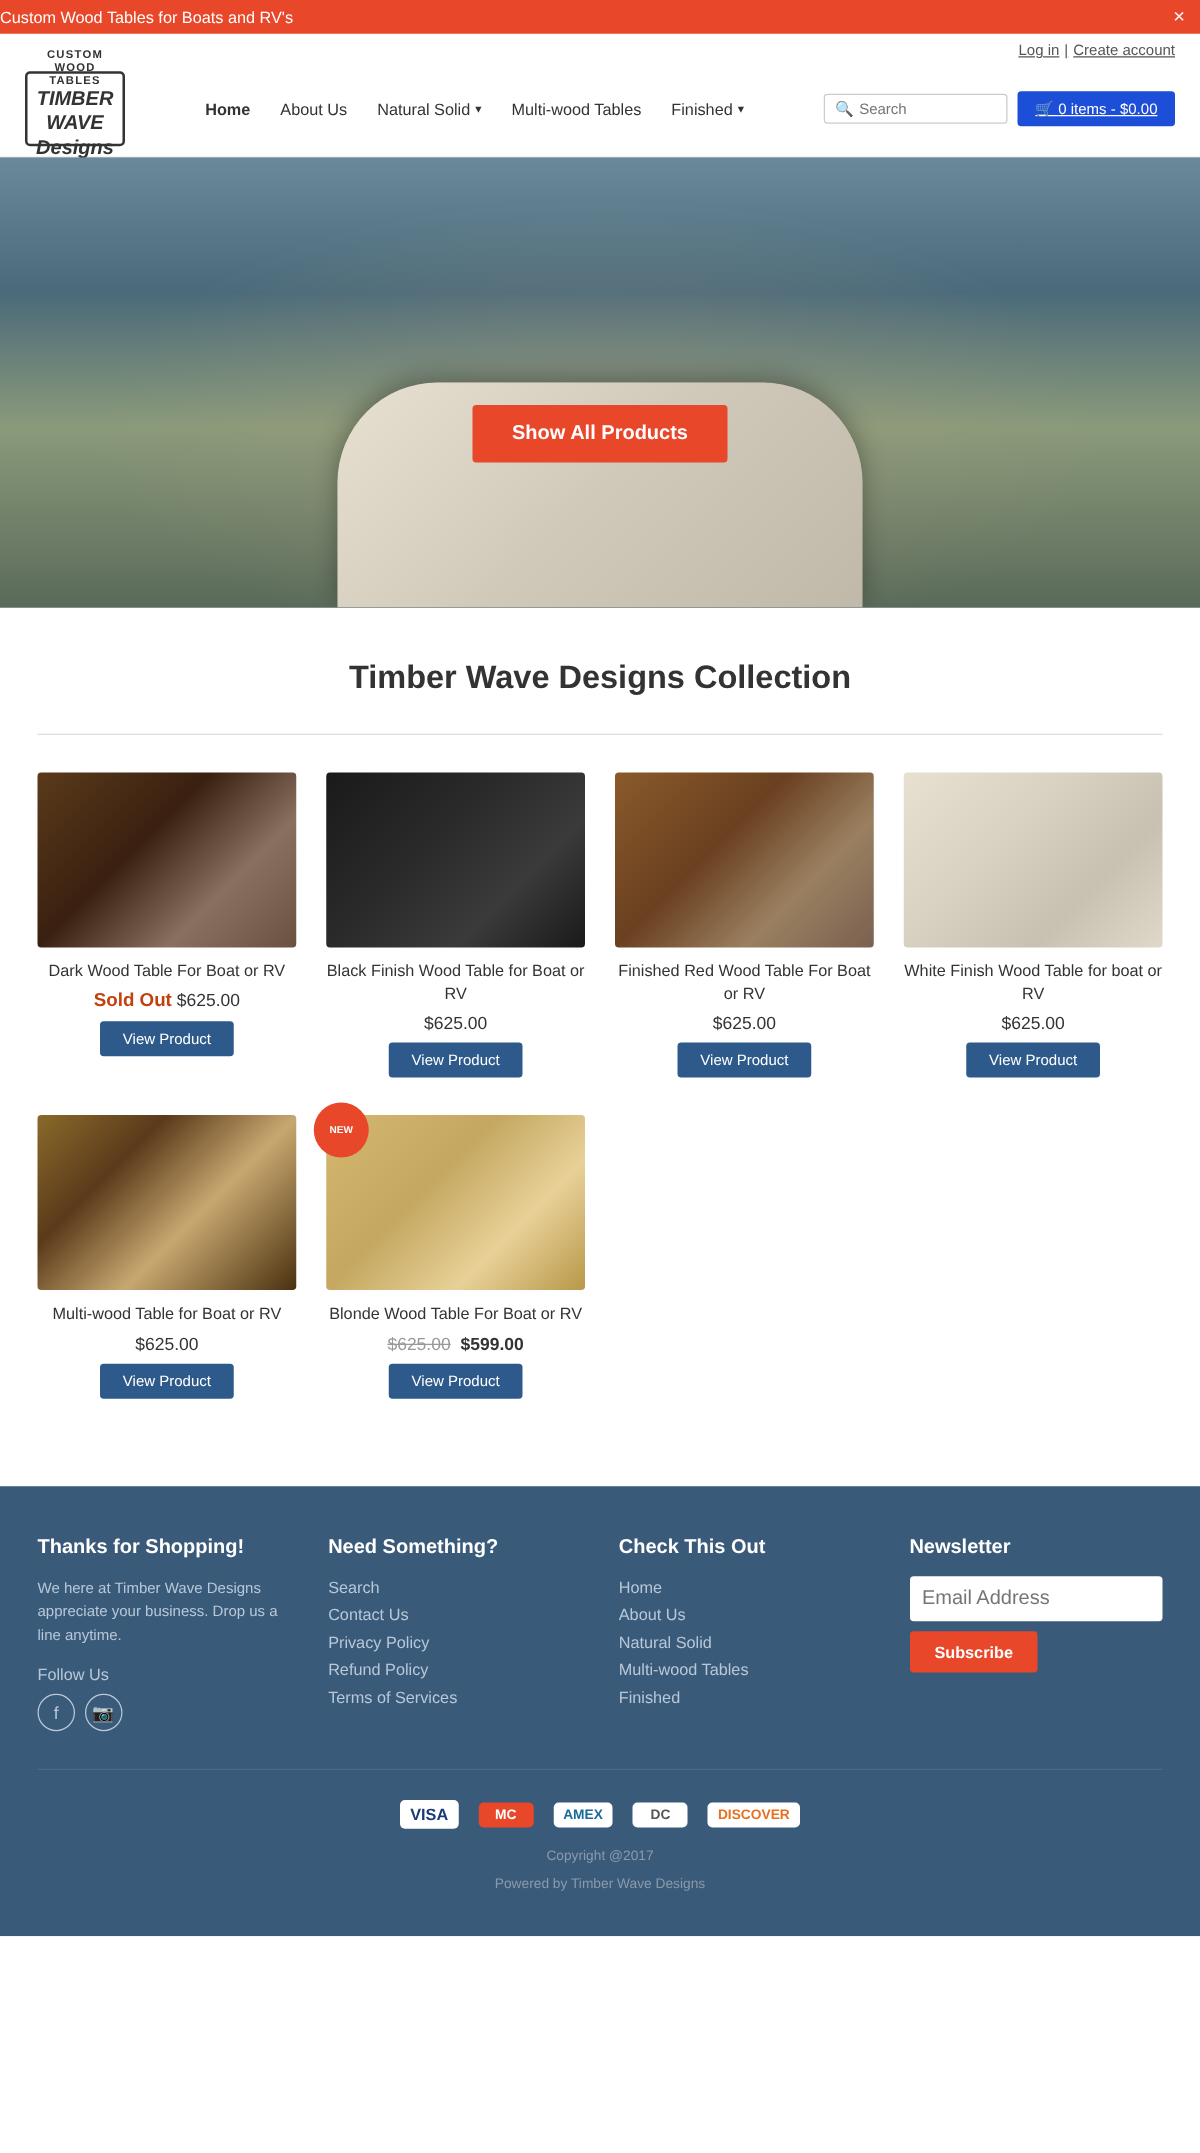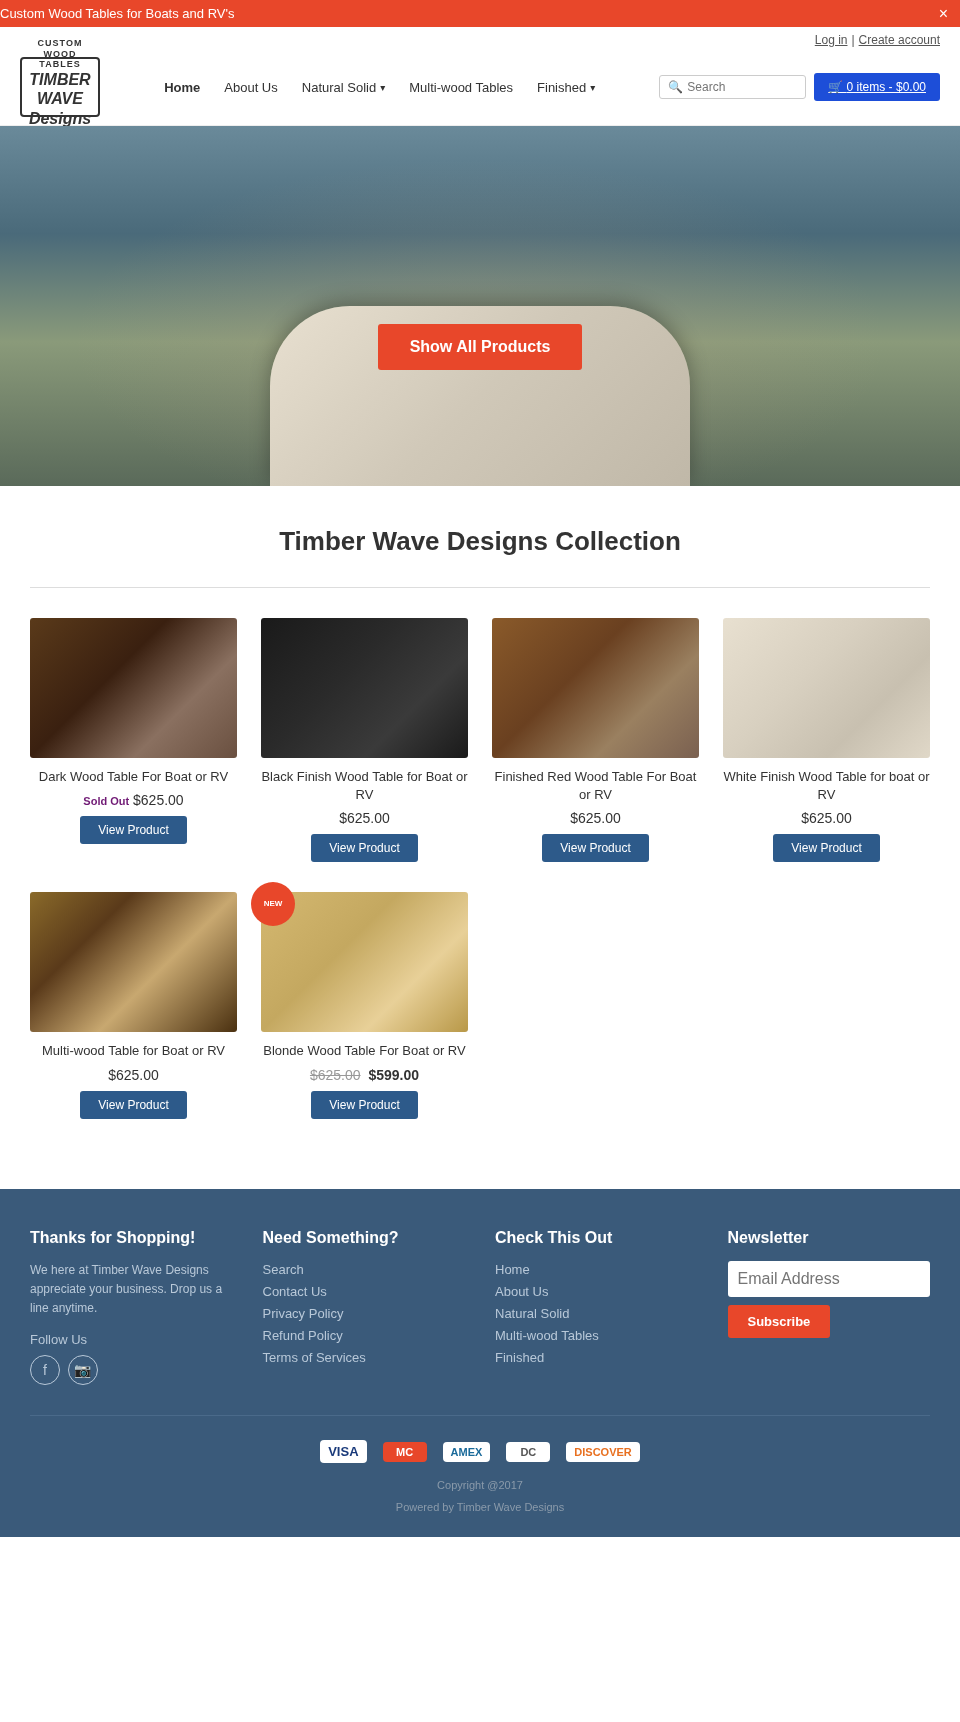--- a/index.html
+++ b/index.html
@@ -242,23 +242,23 @@
     .product-name {
       font-size: 13px;
       margin-bottom: 6px;
       line-height: 1.4;
     }
     .product-price {
       font-size: 14px;
       margin-bottom: 8px;
     }
     .price-sold-out {
-      color: #701a75;
-      font-weight: bold;
-      font-size: 11px;
+      color: #c2410c;
+      font-weight: bold;
+      font-size: 15px;
     }
     .price-original {
       text-decoration: line-through;
       color: #999;
       margin-right: 4px;
     }
     .price-sale {
       color: #333;
       font-weight: bold;
     }
@@ -269,21 +269,21 @@
       padding: 7px 18px;
       border-radius: 3px;
       font-size: 12px;
       cursor: pointer;
     }
 
     
     footer {
       background: #3a5a7a;
       color: #c8d8e8;
-      padding: 40px 30px 0;
+      padding: 40px 30px 12px;
     }
     .footer-grid {
       display: grid;
       grid-template-columns: 1fr 1fr 1fr 1fr;
       gap: 30px;
       padding-bottom: 30px;
     }
     .footer-heading {
       color: #fff;
       font-size: 16px;

